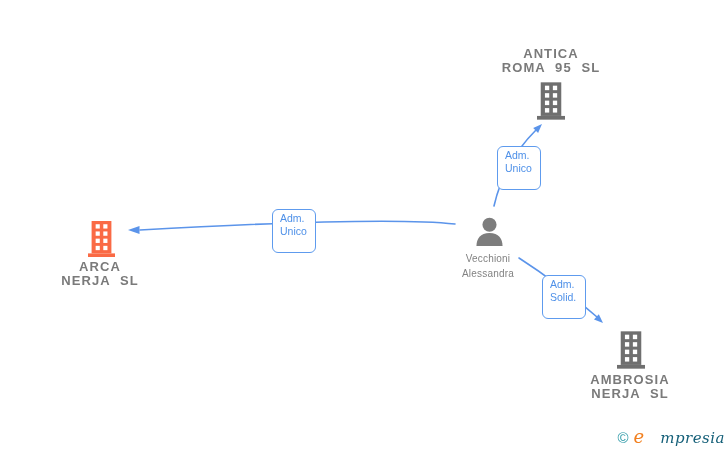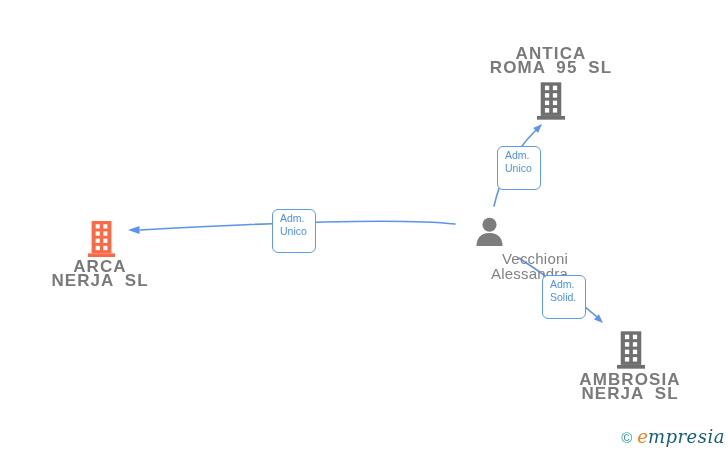--- a/index.html
+++ b/index.html
@@ -7,26 +7,26 @@
     position:relative;width:728px;height:450px;background:#ffffff;
     font-family:"Liberation Sans",sans-serif;overflow:hidden;
   }
   #edges{position:absolute;left:0;top:0;pointer-events:none;}
   .edge{fill:none;stroke:#5b94ea;stroke-width:1.6;stroke-linecap:round;}
   .arrowhead{fill:#5b94ea;stroke:none;}
 
   .node{position:absolute;cursor:pointer;}
   .company-name{
     position:absolute;width:160px;text-align:center;
-    font-size:17px;font-weight:bold;line-height:13.5px;
+    font-size:13px;font-weight:bold;line-height:13.5px;
     color:#7a7a7a;letter-spacing:1.1px;word-spacing:5px;
   }
   .person-name{
-    position:absolute;width:160px;text-align:right;
-    font-size:15px;line-height:15px;color:#828282;letter-spacing:0.2px;
+    position:absolute;width:160px;text-align:center;
+    font-size:10px;line-height:15px;color:#828282;letter-spacing:0.2px;
   }
   .icon{display:block;}
   .bld-gray{fill:#6f6f6f;}
   .bld-orange{fill:#fa6a45;}
   .win{fill:#ffffff;}
   .person-fill{fill:#7d7d7d;}
 
   .edge-label{
     position:absolute;box-sizing:border-box;
     background:#ffffff;border:1.6px solid #5e9bee;border-radius:6px;
@@ -34,21 +34,21 @@
     padding:2px 4px 14px 7px;min-width:44px;min-height:33px;
   }
 
   .watermark{
     position:absolute;right:3px;bottom:3px;
     display:flex;align-items:baseline;
   }
   .wm-copy{color:#2d9aa8;font-size:15px;margin-right:5px;}
   .wm-brand{font-style:italic;font-family:"DejaVu Serif",serif;white-space:nowrap;}
   .wm-e{color:#f28020;font-size:18px;}
-  .wm-rest{color:#145f78;font-size:18px;letter-spacing:0.5px;}
+  .wm-rest{color:#145f78;font-size:15px;letter-spacing:0.5px;margin-left:16px;}
 </style>
 </head>
 <body>
 
 <div id="stage">
 
   <svg id="edges" width="728" height="450" viewBox="0 0 728 450">
     <path class="edge" d="M455,224 C410,219 300,221 140,230"></path>
     <polygon class="arrowhead" points="128,230 139.5,226 139.5,234"></polygon>
     <path class="edge" d="M494,206 Q504,162 536,130"></path>

